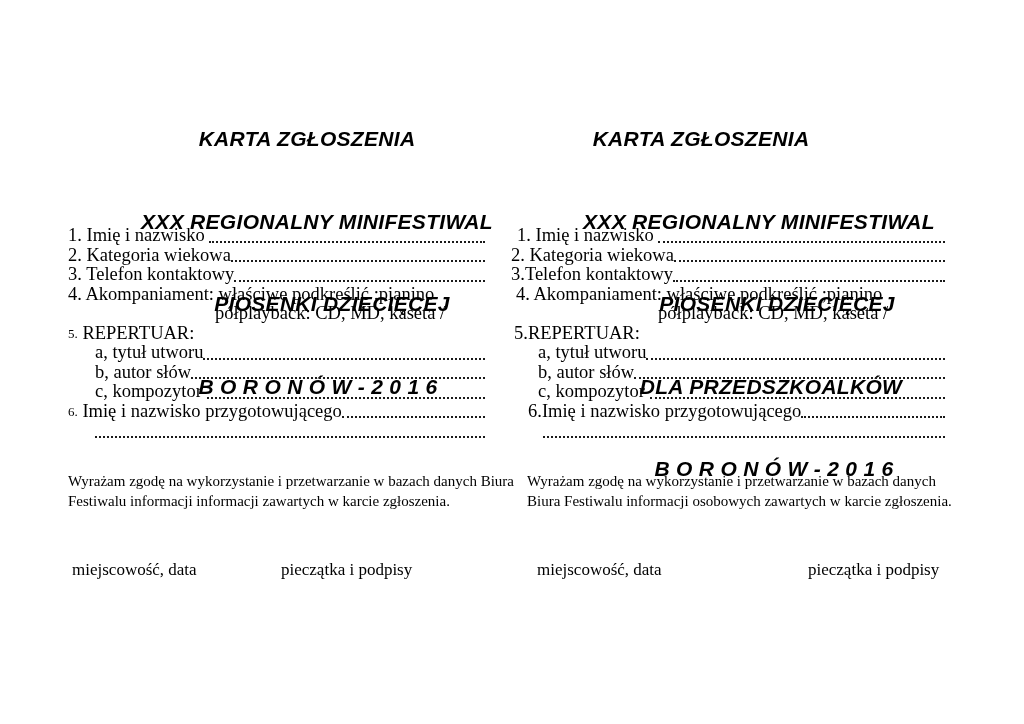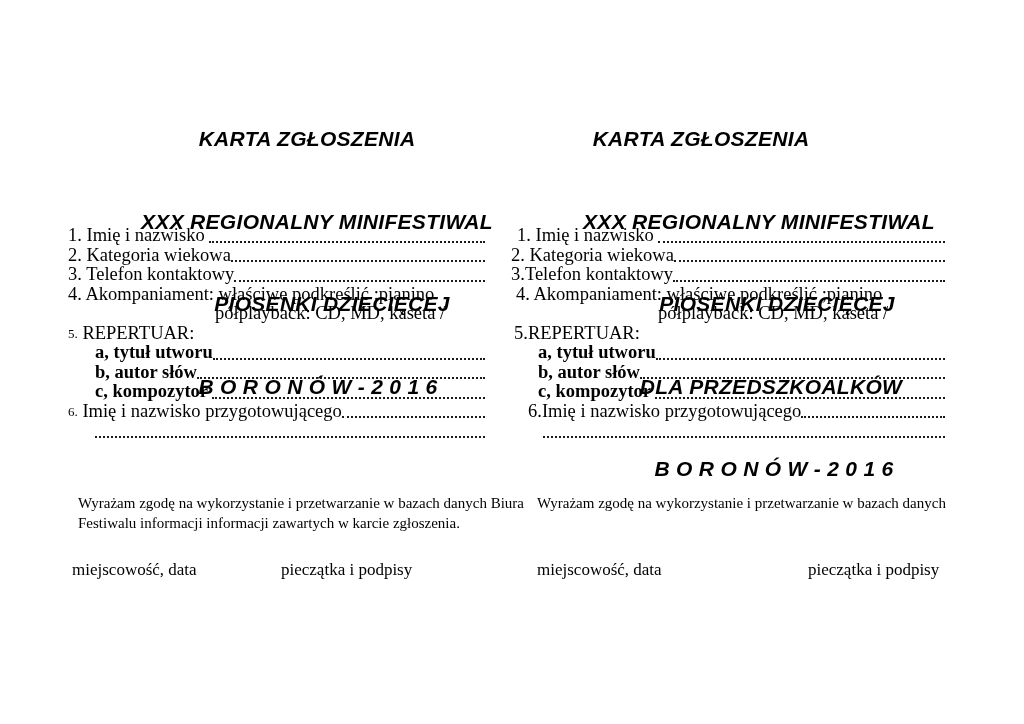--- a/index.html
+++ b/index.html
@@ -28,27 +28,27 @@
   #fields-left{left:68px;width:417px;}
   #fields-right{left:511px;width:434px;}
   .row{display:flex;height:19.5px;}
   .row .num,.row .txt{white-space:pre;}
   .row.small-num .num{font-size:13px;line-height:19.5px;}
   .row .leader{
     flex:1 1 auto;
     border-bottom:2px dotted #1a1a1a;
     margin-bottom:3px;
   }
-  .row.indent27{padding-left:27px;font-weight:bold;}
+  .row.indent27{padding-left:27px;}
   .row.indent32{padding-left:32px;}
   .row.indent147{padding-left:147px;}
   
   .consent{
-    position:absolute;top:493px;
-    font-size:15px;line-height:20px;white-space:nowrap;margin-left:10px;
+    position:absolute;top:471px;
+    font-size:15px;line-height:20px;white-space:nowrap;
   }
   #consent-left{left:68px;width:435px;}
   #consent-right{left:527px;width:420px;}
   
   .sig{
     position:absolute;top:560px;
     font-size:17px;white-space:nowrap;
   }
 </style>
 </head>
@@ -170,16 +170,17 @@
       <span class="txt">Imię i nazwisko przygotowującego</span>
       <div class="leader"></div>
   </div>
   <div class="row indent32">
     <div class="leader"></div>
   </div>
 </div>
 
 <div id="consent-right" class="consent">
   <div>Wyrażam zgodę na wykorzystanie i przetwarzanie w bazach danych</div>
+  <div>Biura Festiwalu informacji osobowych zawartych w karcie zgłoszenia.</div>
 </div>
 
 <div class="sig" style="left:537px">miejscowość, data</div>
 <div class="sig" style="left:808px">pieczątka i podpisy</div>
 
 </body></html>

